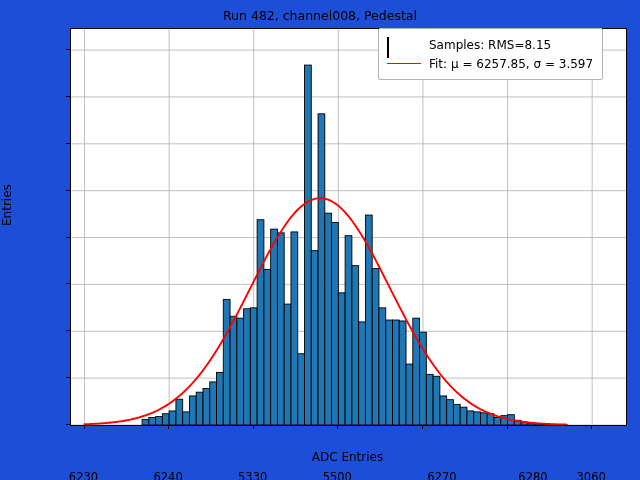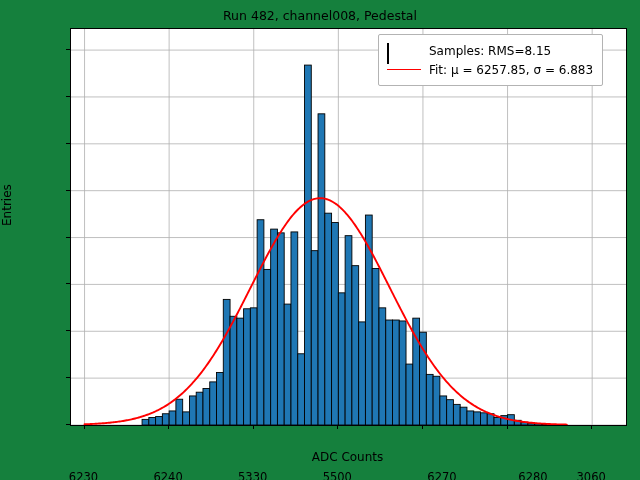--- a/index.html
+++ b/index.html
@@ -4,21 +4,21 @@
 <style>
   html, body {
     margin: 0;
     padding: 0;
     background: #ffffff;
   }
   #figure {
     position: relative;
     width: 640px;
     height: 480px;
-    background: #15803d;
+    background: #1d4ed8;
     font-family: "DejaVu Sans", sans-serif;
     overflow: hidden;
   }
   #plot-title {
     position: absolute;
     left: 0;
     top: 8px;
     width: 640px;
     text-align: center;
     font-size: 12.5px;
@@ -82,21 +82,21 @@
     top: 226px;
     font-size: 12px;
     color: #000000;
     transform: rotate(-90deg);
     transform-origin: left top;
     white-space: nowrap;
   }
   #legend {
     position: absolute;
     left: 378px;
-    top: 34px;
+    top: 28px;
     background: #ffffff;
     border: 0.9px solid #b3b3b3;
     border-radius: 2px;
     padding: 6px 9px 6px 8px;
     box-sizing: border-box;
   }
   .legend-row {
     display: flex;
     align-items: center;
     height: 19px;
@@ -239,31 +239,31 @@
       <div class="xtick-mark" style="left:337.3px"></div>
       <div class="xtick-label" style="left:337.3px">5500</div>
       <div class="xtick-mark" style="left:422.0px"></div>
       <div class="xtick-label" style="left:442px">6270</div>
       <div class="xtick-mark" style="left:506.6px"></div>
       <div class="xtick-label" style="left:533px">6280</div>
       <div class="xtick-mark" style="left:591.2px"></div>
       <div class="xtick-label" style="left:591.2px">3060</div>
     </div>
 
-  <div id="xlabel">ADC Counts</div>
+  <div id="xlabel">ADC Entries</div>
   <div id="ylabel">Entries</div>
 
   <div id="legend">
     <div class="legend-row">
       <span class="legend-handle">
         <span class="legend-patch"></span>
       </span>
       <span class="legend-text">Samples: RMS=8.15</span>
     </div>
     <div class="legend-row">
       <span class="legend-handle">
         <span class="legend-line"></span>
       </span>
-      <span class="legend-text">Fit: μ = 6257.85, σ = 6.883</span>
+      <span class="legend-text">Fit: μ = 6257.85, σ = 3.597</span>
     </div>
   </div>
 
 </div>
 
 </body></html>

